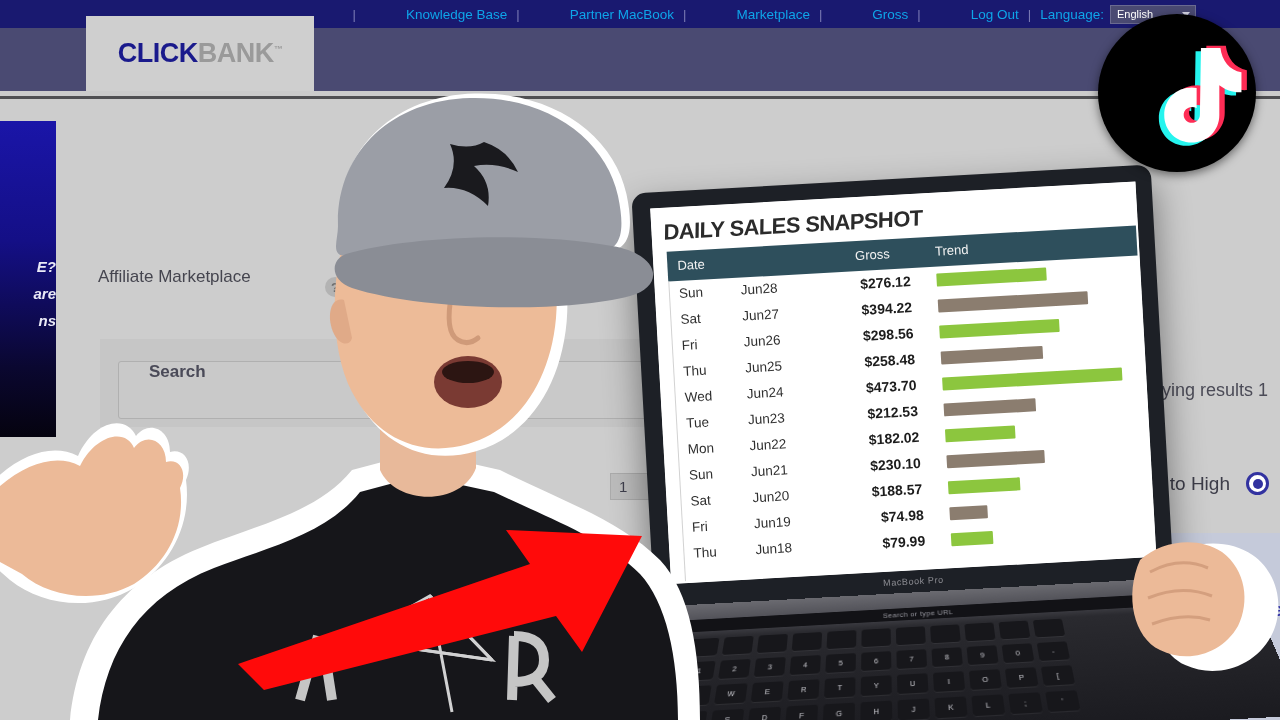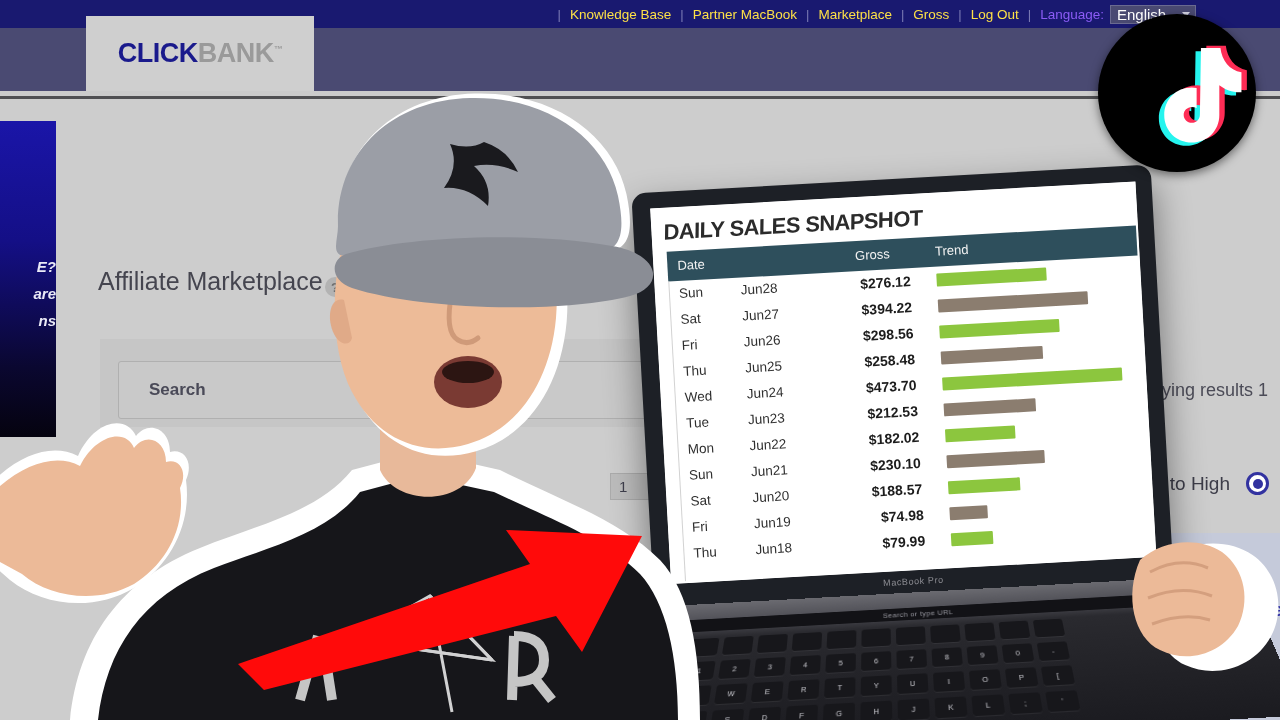--- a/index.html
+++ b/index.html
@@ -18,27 +18,27 @@
   
   .util-bar {
     position:absolute; top:0; left:0; width:1280px; height:28px;
     background:#191970;
   }
   .util-bar-inner {
     position:absolute; right:84px; top:0; height:28px;
     display:flex; align-items:center; gap:0px;
     color:#dcdce8; font-size:13.5px; white-space:nowrap;
   }
-  .util-link { padding:0 9px; color:#fde047; text-decoration:none; }
+  .util-link { padding:0 9px; color:#0ea5e9; text-decoration:none;margin-left:41px; }
   .util-sep { color:#7b7bb4; font-size:13px; }
-  .util-lang-label { padding:0 6px 0 9px; color:#8b5cf6; }
+  .util-lang-label { padding:0 6px 0 9px; color:#0ea5e9; }
   .lang-select {
     display:inline-flex; align-items:center; justify-content:flex-start;
     background:#4a4a72; color:#ffffff; height:19px; width:86px;
-    padding:0 6px; font-size:15px; border:1px solid #6a6a90;
+    padding:0 6px; font-size:11px; border:1px solid #6a6a90;
     position:relative;
   }
   .lang-caret {
     position:absolute; right:5px; top:6px;
     width:0;height:0;border-left:4px solid transparent;border-right:4px solid transparent;
     border-top:5px solid #d8d8e8;
   }
 
   
   .logo-band {
@@ -78,37 +78,37 @@
     overflow:hidden;
   }
   .promo-text {
     position:absolute; left:-44px; top:132px; width:100px;
     color:#e9e9f6; font-style:italic; font-weight:bold; font-size:15px;
     line-height:27px; text-align:right;
   }
 
   .page-title {
     position:absolute; left:98px; top:168px;
-    font-size:25px; color:#45454f; font-weight:normal;
+    font-size:17px; color:#45454f; font-weight:normal;
   }
   .help-badge {
     position:absolute; left:325px; top:178px;
     width:20px;height:20px;border-radius:50%;
     background:#b3b3b3; color:#6e6e6e; font-size:13px; font-weight:bold;
     display:flex;align-items:center;justify-content:center;
   }
 
   .search-panel {
     position:absolute; left:100px; top:240px; width:1010px; height:88px;
     background:#c6c6c6;
   }
   .search-box {
     position:absolute; left:18px; top:22px; width:966px; height:58px;
     background:#c9c9c9; border:1px solid #b0b0b0; border-radius:3px;
-    display:flex; align-items:center; padding-left:30px;
+    display:flex; padding-left:30px;
   }
   .search-label { font-size:17px; font-weight:bold; color:#4a4a58; }
   .page-word { position:absolute; left:480px; top:380px; font-size:17px; color:#4a4a56; }
   .page-select {
     position:absolute; left:610px; top:374px; width:44px; height:27px;
     background:#bcbcbc; border:1px solid #ababab;
     display:flex; align-items:center; padding-left:8px;
     font-size:15px; color:#3f3f4c;
   }
   .displaying { position:absolute; left:1148px; top:281px; font-size:18px; color:#4b4b57; white-space:nowrap; }

